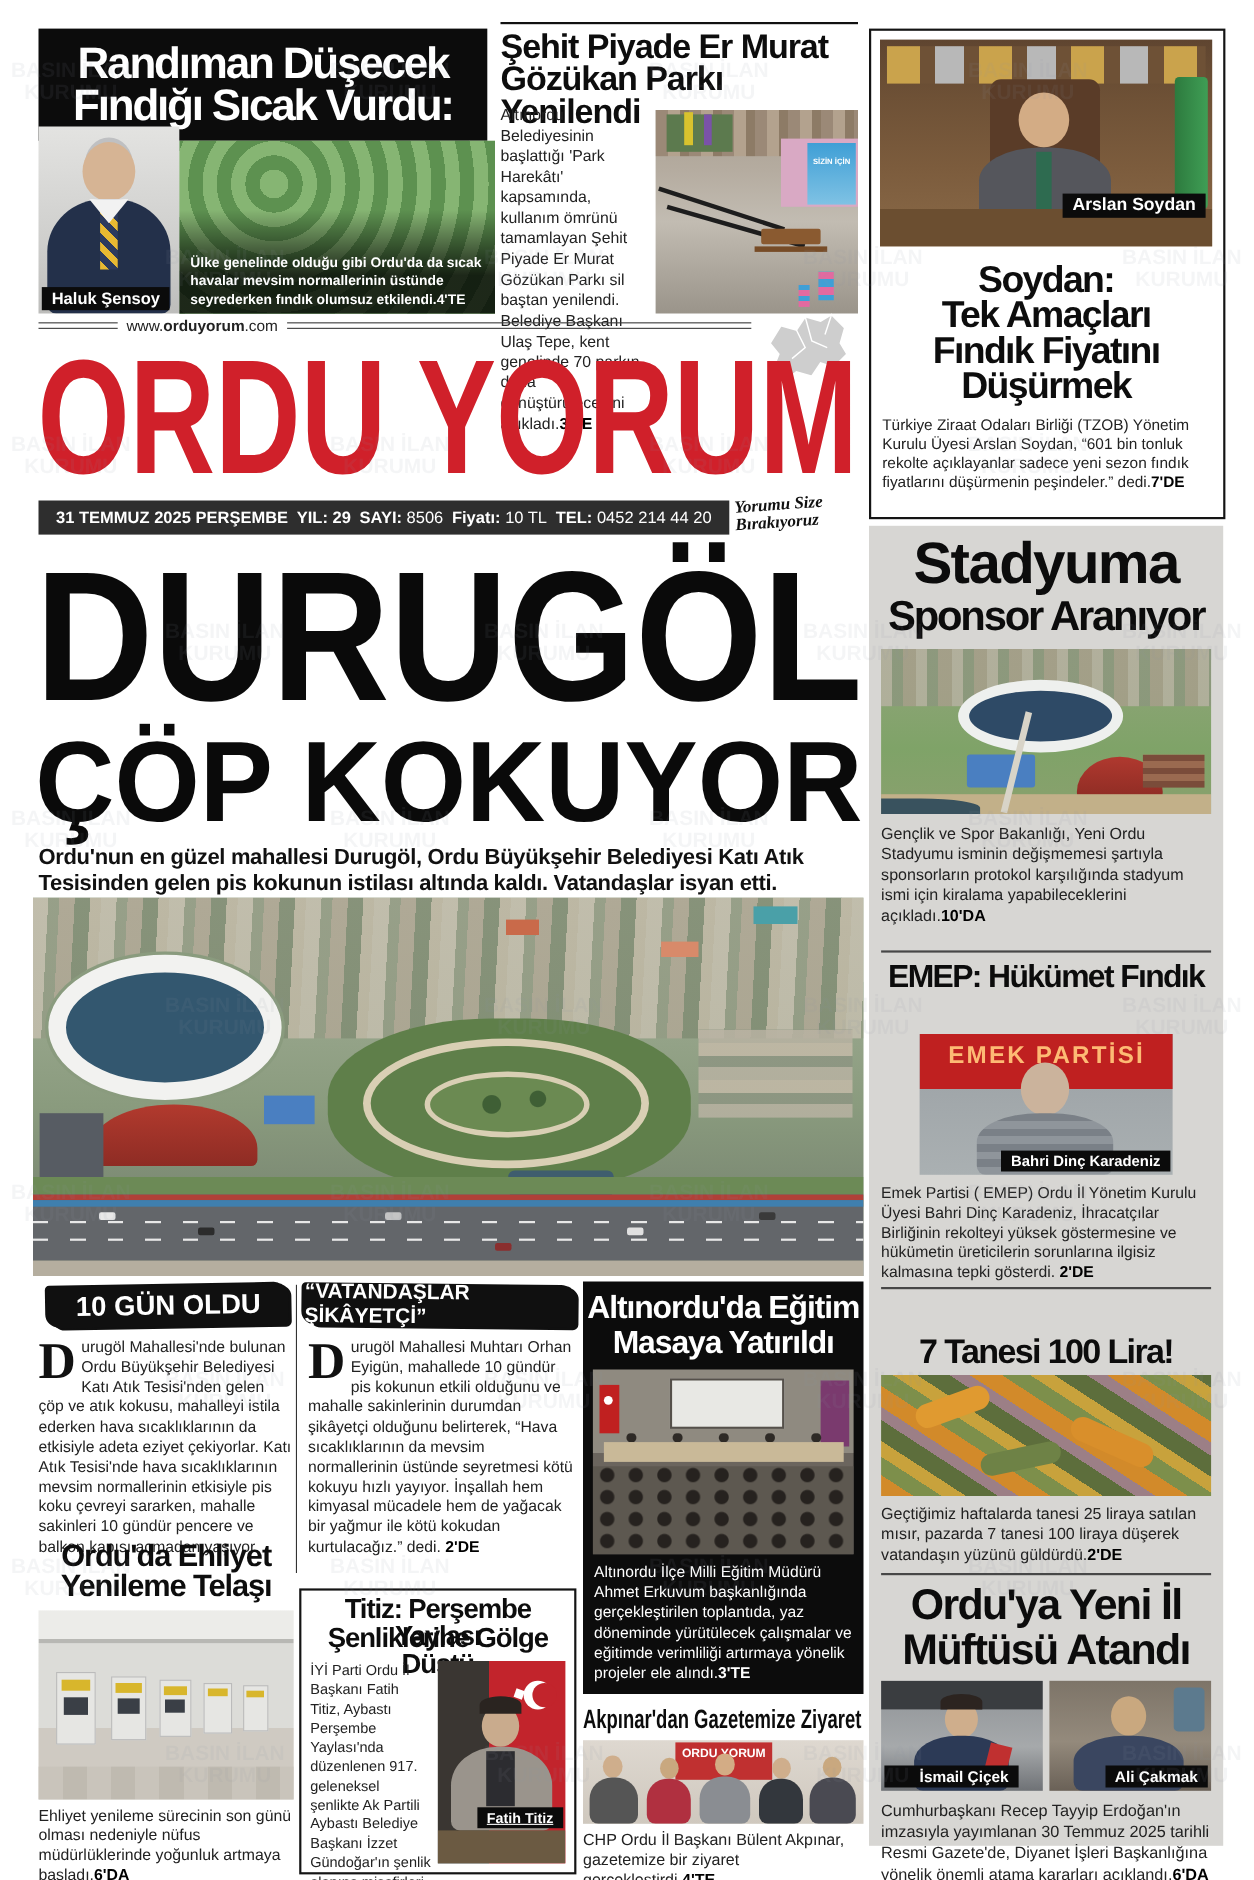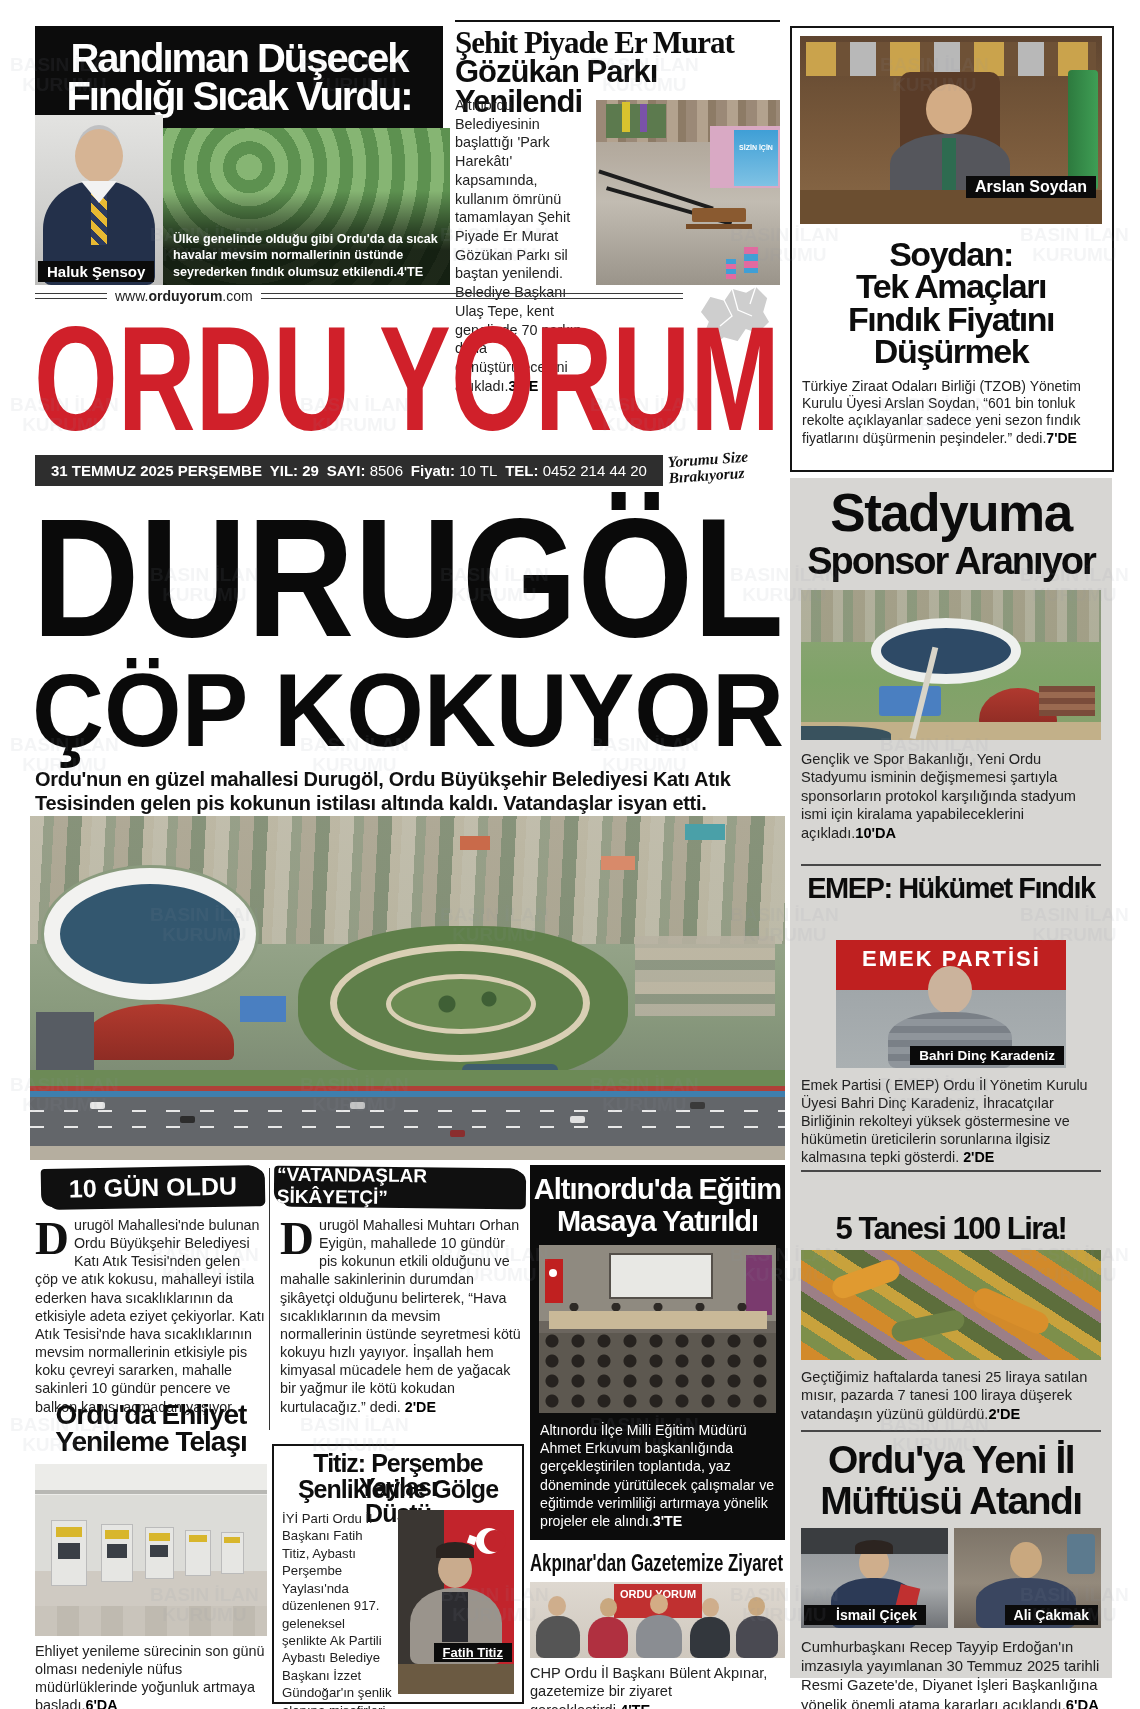--- a/index.html
+++ b/index.html
@@ -50,21 +50,21 @@
     <div class="person" style="left:0;top:0;width:128px;height:170px;">
       <div class="head" style="left:40px;top:14px;width:48px;height:54px;background:#d6b494;box-shadow:0 -6px 0 -2px #bfc0c2;"></div>
       <div class="torso" style="left:8px;top:66px;width:112px;height:104px;background:#23304a;"></div>
       <div class="abs" style="left:56px;top:70px;width:16px;height:60px;background:repeating-linear-gradient(45deg,#e8b932 0 6px,#2c3a5e 6px 12px);"></div>
       <div class="abs" style="left:46px;top:66px;width:36px;height:22px;background:#f2f2f2;clip-path:polygon(0 0,100% 0,50% 100%);"></div>
     </div>
     <div class="tag" style="left:3px;bottom:3px;font-size:15px;">Haluk Şensoy</div>
   </div>
 
   <div class="abs" style="left:455px;top:20px;width:325px;border-top:2px solid #111;padding-top:6px;">
-    <div class="hblk" style="font-size:31px;font-family:Liberation Serif, serif;">Şehit Piyade Er Murat</div>
+    <div class="hblk" style="font-size:31px;">Şehit Piyade Er Murat</div>
     <div class="hblk" style="font-size:31px;">Gözükan Parkı Yenilendi</div>
   </div>
   <div class="abs bt" style="left:455px;top:96px;width:132px;font-size:14.4px;line-height:1.3;"><span>Altınordu Belediyesinin başlattığı 'Park Harekâtı' kapsamında, kullanım ömrünü tamamlayan Şehit Piyade Er Murat Gözükan Parkı sil baştan yenilendi. Belediye Başkanı Ulaş Tepe, kent genelinde 70 parkın daha dönüştürüleceğini açıkladı.</span><b class="ref">3'TE</b></div>
   <div class="photo" style="left:596px;top:100px;width:184px;height:185px;background:linear-gradient(180deg,#a99f91 0,#b5aca0 30%,#c2bcb2 55%,#9a948a 100%);">
     <div class="abs" style="left:0;top:0;width:100%;height:42px;background:repeating-linear-gradient(90deg,#9b8977 0 11px,#b3a28e 11px 22px,#8d7b66 22px 30px);"></div>
     <div class="abs" style="left:10px;top:4px;width:60px;height:34px;background:#5c7a4e;"></div>
     <div class="abs" style="left:26px;top:2px;width:8px;height:30px;background:#d8c22e;"></div>
     <div class="abs" style="left:44px;top:4px;width:7px;height:28px;background:#7a52a8;"></div>
     <div class="abs" style="right:0;top:26px;width:70px;height:62px;background:#d9a9c4;"></div>
     <div class="abs" style="right:2px;top:30px;width:44px;height:56px;background:linear-gradient(180deg,#3f9fd6,#7fc2e4);color:#fff;font-weight:800;font-size:7px;text-align:center;padding-top:14px;box-sizing:border-box;">SİZİN İÇİN</div>
@@ -172,29 +172,29 @@
       <div class="abs" style="right:6px;top:96px;width:56px;height:30px;background:repeating-linear-gradient(0deg,#7a4c3a 0 6px,#9a6a50 6px 12px);"></div>
       <div class="abs" style="left:0;bottom:0;width:100%;height:18px;background:#c2b089;"></div>
       <div class="abs" style="left:0;bottom:0;width:90px;height:14px;background:#39525e;border-radius:0 60% 0 0;"></div>
       <div class="abs" style="left:120px;top:56px;width:6px;height:94px;background:#d8d4c8;transform:rotate(14deg);"></div>
     </div>
     <div class="abs bt" style="left:11px;top:272px;width:300px;font-size:14.6px;"><span>Gençlik ve Spor Bakanlığı, Yeni Ordu Stadyumu isminin değişmemesi şartıyla sponsorların protokol karşılığında stadyum ismi için kiralama yapabileceklerini açıkladı.</span><b class="ref">10'DA</b></div>
     <div class="dv" style="top:386px;"></div>
 
     <div class="gcolh" style="top:396px;font-size:29px;">EMEP: Hükümet Fındık</div>
     <div class="photo" style="left:46px;top:462px;width:230px;height:128px;background:linear-gradient(180deg,#9aa0a4,#aab0b2);">
-      <div class="abs" style="left:0;top:0;width:100%;height:44px;background:#bf2020;color:#ffffff;font-weight:900;font-size:22px;white-space:nowrap;overflow:hidden;padding:6px 0 0 26px;letter-spacing:2px;">EMEK PARTİSİ</div>
+      <div class="abs" style="left:0;top:0;width:100%;height:44px;background:#bf2020;color:#fdba74;font-weight:900;font-size:22px;white-space:nowrap;overflow:hidden;padding:6px 0 0 26px;letter-spacing:2px;">EMEK PARTİSİ</div>
       <div class="head" style="left:92px;top:26px;width:44px;height:48px;background:#cbb39c;"></div>
       <div class="torso" style="left:52px;top:72px;width:124px;height:56px;background:repeating-linear-gradient(180deg,#7a8087 0 7px,#8f959b 7px 14px);"></div>
       <div class="tag" style="right:2px;bottom:3px;font-size:13.5px;">Bahri Dinç Karadeniz</div>
     </div>
     <div class="abs bt" style="left:11px;top:598px;width:300px;font-size:14.3px;"><span>Emek Partisi ( EMEP) Ordu İl Yönetim Kurulu Üyesi Bahri Dinç Karadeniz, İhracatçılar Birliğinin rekolteyi yüksek göstermesine ve hükümetin üreticilerin sorunlarına ilgisiz kalmasına tepki gösterdi.</span> <b class="ref">2'DE</b></div>
     <div class="dv" style="top:692px;"></div>
 
-    <div class="gcolh" style="top:735px;font-size:31px;">5 Tanesi 100 Lira!</div>
+    <div class="gcolh" style="top:735px;font-size:31px;">7 Tanesi 100 Lira!</div>
     <div class="photo" style="left:11px;top:772px;width:300px;height:110px;background:repeating-linear-gradient(33deg,#d28a2a 0 16px,#7d8f4b 16px 30px,#c8a23c 30px 42px,#5d6e3c 42px 58px,#9c7f86 58px 68px);">
       <div class="abs" style="left:30px;top:18px;width:70px;height:22px;background:#e09a30;border-radius:12px;transform:rotate(-20deg);"></div>
       <div class="abs" style="left:170px;top:50px;width:80px;height:22px;background:#d98f2b;border-radius:12px;transform:rotate(24deg);"></div>
       <div class="abs" style="left:90px;top:66px;width:74px;height:20px;background:#6e8246;border-radius:12px;transform:rotate(-12deg);"></div>
     </div>
     <div class="abs bt" style="left:11px;top:890px;width:300px;font-size:14.6px;"><span>Geçtiğimiz haftalarda tanesi 25 liraya satılan mısır, pazarda 7 tanesi 100 liraya düşerek vatandaşın yüzünü güldürdü.</span><b class="ref">2'DE</b></div>
     <div class="dv" style="top:952px;"></div>
 
     <div class="gcolh" style="top:962px;font-size:39px;">Ordu'ya Yeni İl</div>
     <div class="gcolh" style="top:1003px;font-size:39px;">Müftüsü Atandı</div>

